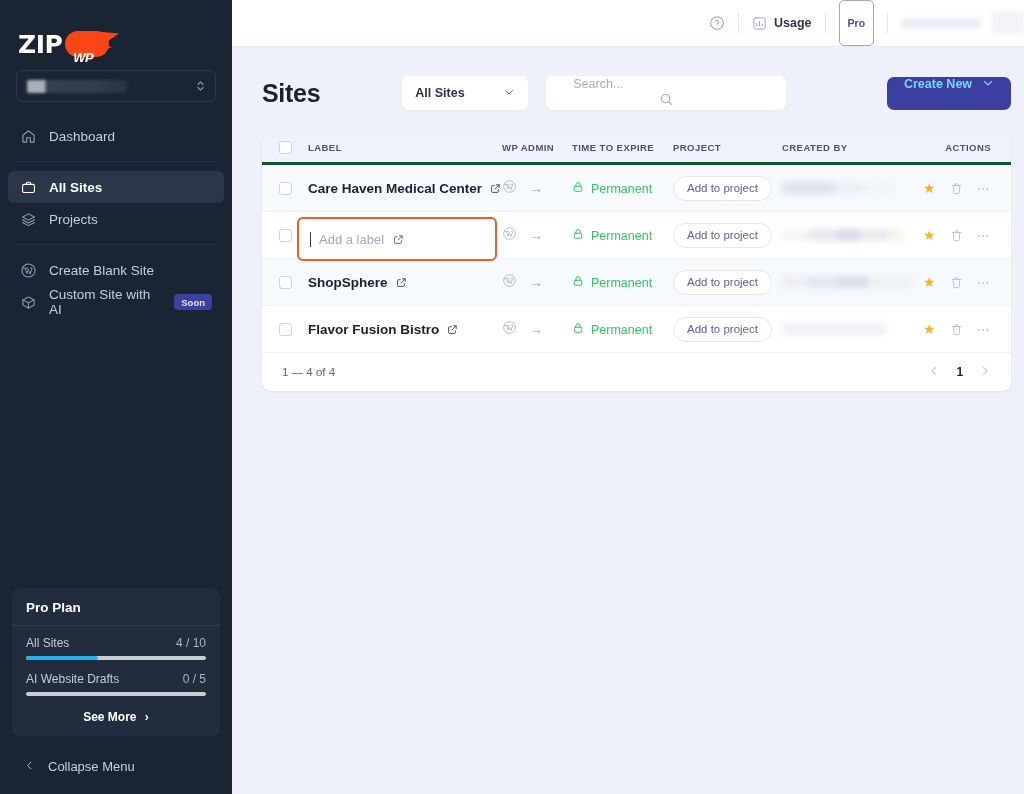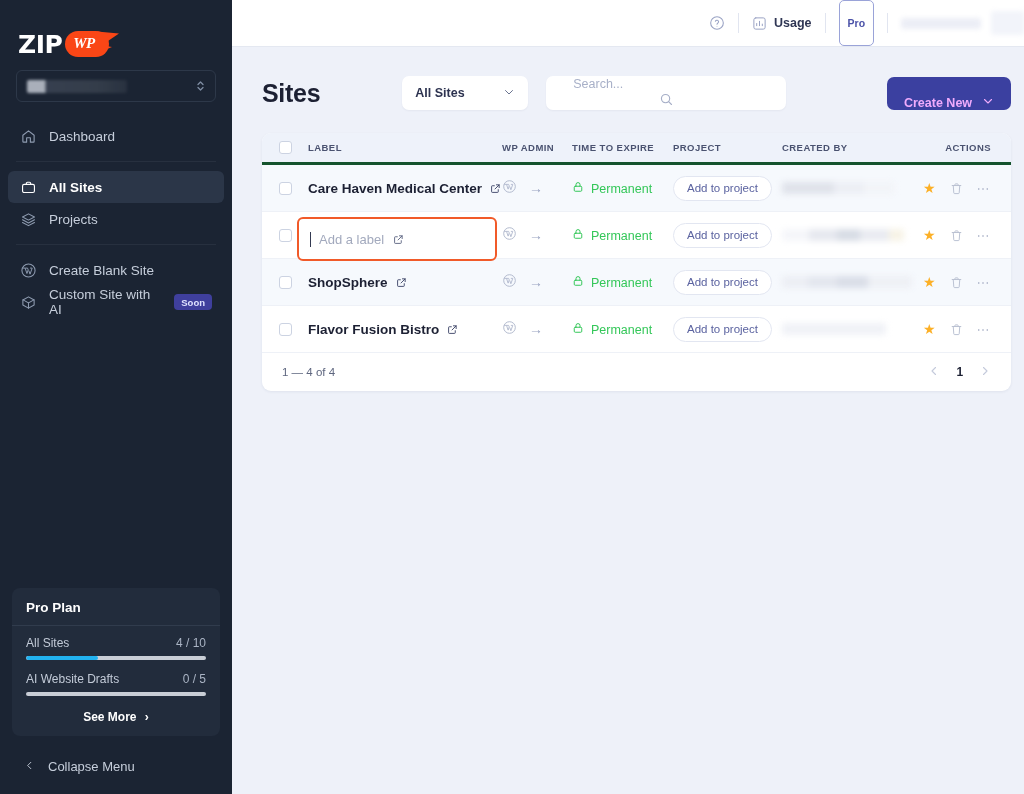--- a/index.html
+++ b/index.html
@@ -45,23 +45,23 @@
     transform:skewY(-8deg);
   }
   .logo-badge .tail2 {
     position:absolute; left:30px; top:15px;
     width:0; height:0;
     border-left:17px solid #fa4616;
     border-top:3px solid transparent;
     border-bottom:7px solid transparent;
   }
   .logo-badge .wp {
-    position:absolute; left:8px; top:6px; z-index:3;
-    color:#ffffff; font-weight:bold; font-size:15px;
-    font-style:italic; font-family:Liberation Serif, serif;
+    position:absolute; left:8px; top:21px; z-index:3;
+    color:#ffffff; font-weight:bold; font-size:13px;
+    font-style:italic; font-family:Liberation Sans, sans-serif;
     letter-spacing:-0.5px;
   }
 
   .site-select {
     margin:18px 16px 0 16px; height:32px;
     border:1px solid #2d3849; border-radius:6px;
     display:flex; align-items:center; justify-content:space-between;
     padding:0 10px;
   }
   .blur-chip {
@@ -144,23 +144,23 @@
     margin-left:18px; width:240px; height:34px; background:#ffffff;
     border-radius:7px; display:flex; align-items:center; justify-content:space-between;
     padding:0 13px; box-shadow:0 1px 2px rgba(30,40,80,.05);flex-direction:column;
   }
   .search-box input {
     border:0; outline:0; font-size:12.5px; color:#2d3350;
     font-family:"Liberation Sans", sans-serif; width:190px; background:transparent;
   }
   .search-box input::placeholder { color:#a8b0c8; }
   .create-btn {
-    margin-left:auto; background:#3b40a0; color:#f0abfc;
+    margin-left:auto; background:#3b40a0; color:#7dd3fc;
     height:33px; border-radius:7px; padding:0 17px;
-    display:flex; align-items:flex-end; gap:10px;
+    display:flex; align-items:flex-start; gap:10px;
     font-size:12.5px; font-weight:bold; cursor:pointer; border:0;
     font-family:"Liberation Sans", sans-serif;
   }
 
   .card {
     background:#ffffff; border-radius:9px; overflow:hidden;
     box-shadow:0 1px 3px rgba(30,40,80,.07);
   }
   .thead {
     display:flex; align-items:center; height:32px;

